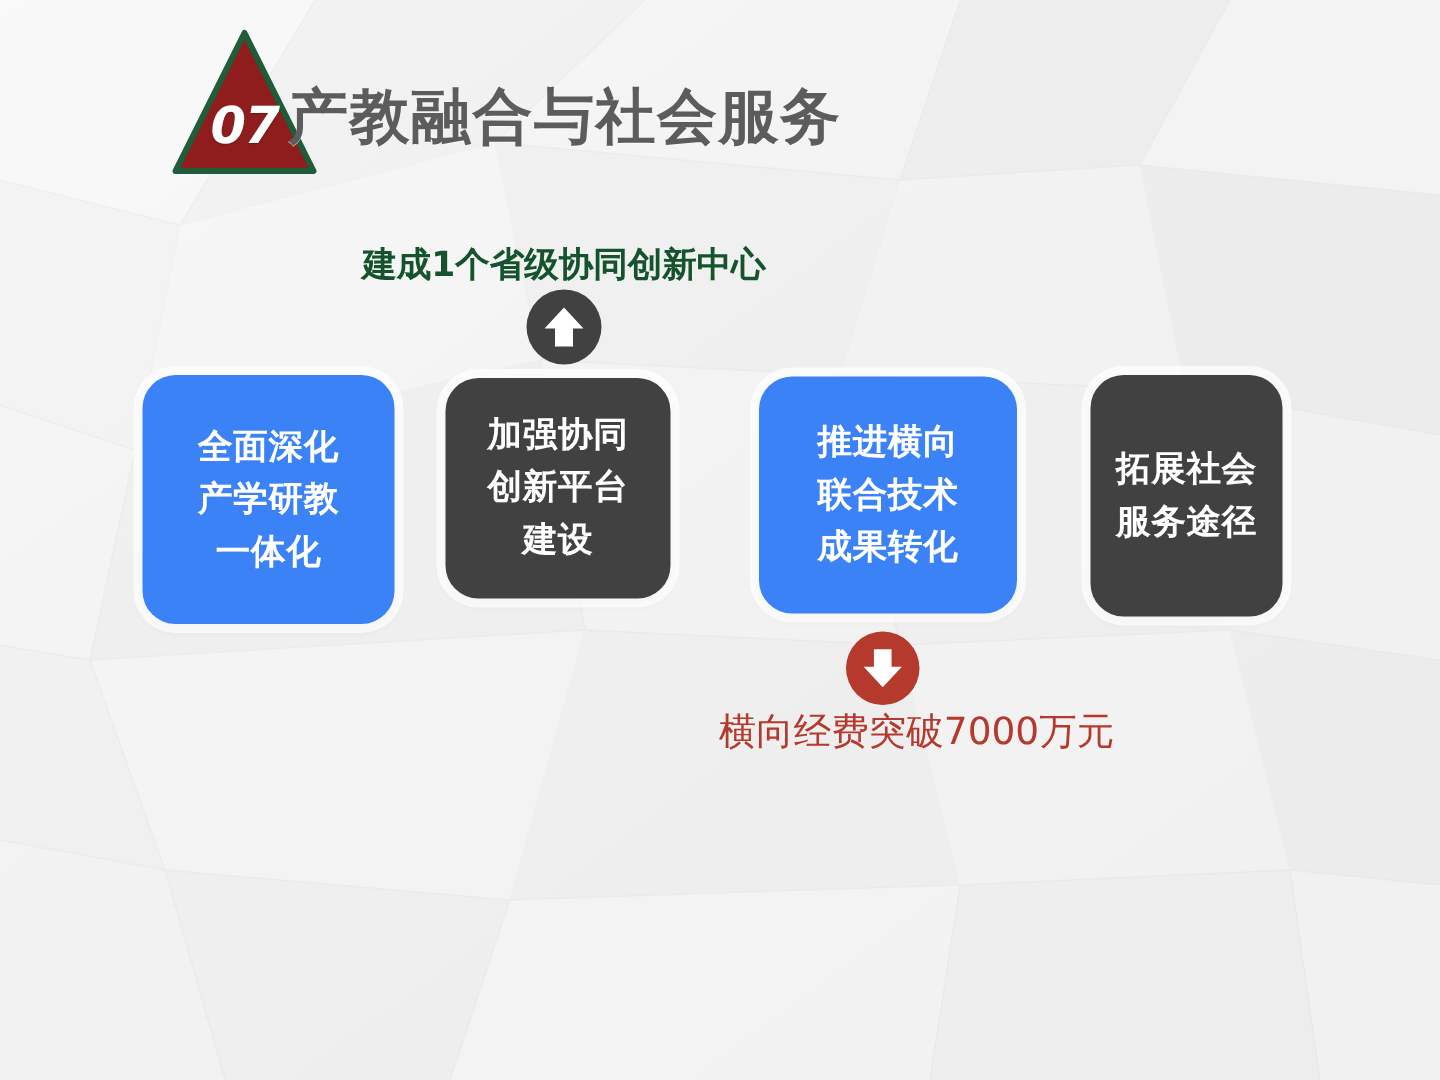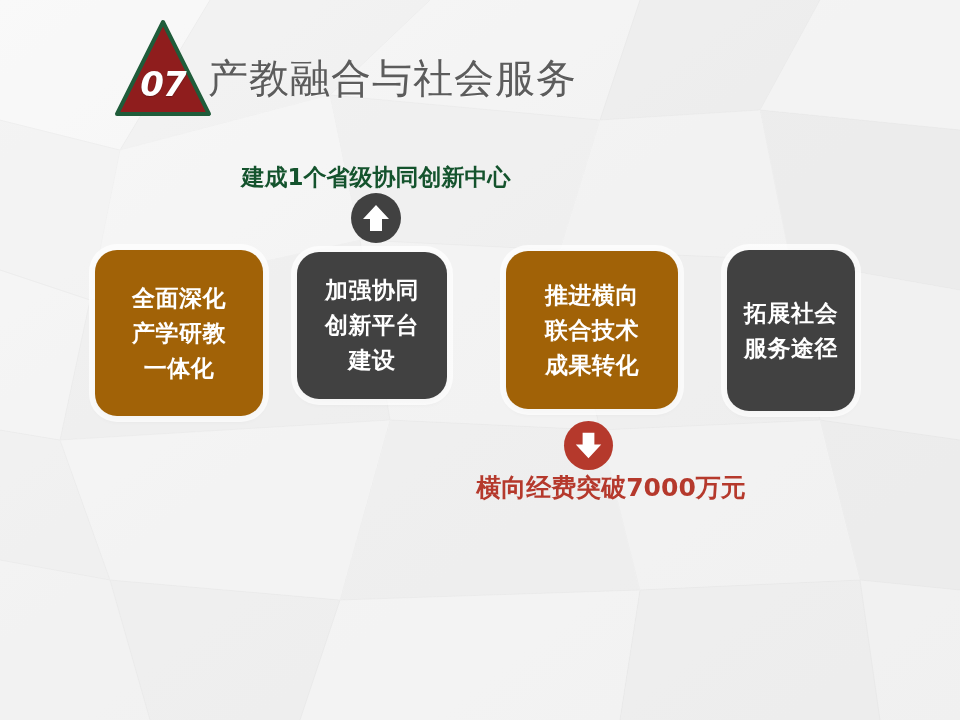--- a/index.html
+++ b/index.html
@@ -63,24 +63,24 @@
     font-weight: bold;
     font-style: italic;
     color: #ffffff;
     letter-spacing: -1px;
     line-height: 34px;
     text-shadow: 0 1px 1px rgba(0,0,0,0.25);
   }
 
   #slide-title {
     position: absolute;
-    left: 167px;
+    left: 151px;
     top: 54px;
     font-size: 40px;
-    font-weight: normal;
+    font-weight: bold;
     color: #5c5c5c;
     letter-spacing: 1px;
     line-height: 48px;
     white-space: nowrap;
     text-shadow: 0 1px 0 rgba(255,255,255,0.6);
   }
 
   
   #diagram {
     position: absolute;
@@ -93,21 +93,21 @@
 
   .card {
     position: absolute;
     border-radius: 22px;
     box-shadow: 0 0 0 6px rgba(255,255,255,0.72), 0 3px 7px rgba(0,0,0,0.10);
     display: flex;
     align-items: center;
     justify-content: center;
     box-sizing: border-box;
   }
-  .card.red  { background: #a16207; }
+  .card.red  { background: #3b82f6; }
   .card.gray { background: #414141; }
 
   .card-text {
     color: #ffffff;
     font-size: 23px;
     font-weight: bold;
     line-height: 35px;
     text-align: center;
     letter-spacing: 0.5px;
     white-space: pre-line;
@@ -133,21 +133,21 @@
     z-index: 4;
   }
 
   #bottom-annotation {
     position: absolute;
     left: 411px;
     top: 472px;
     width: 400px;
     text-align: center;
     font-size: 25px;
-    font-weight: bold;
+    font-weight: normal;
     color: #b5392c;
     line-height: 32px;
     white-space: nowrap;
     z-index: 4;
   }
 
   .arrow-badge {
     position: absolute;
     border-radius: 50%;
     z-index: 4;

